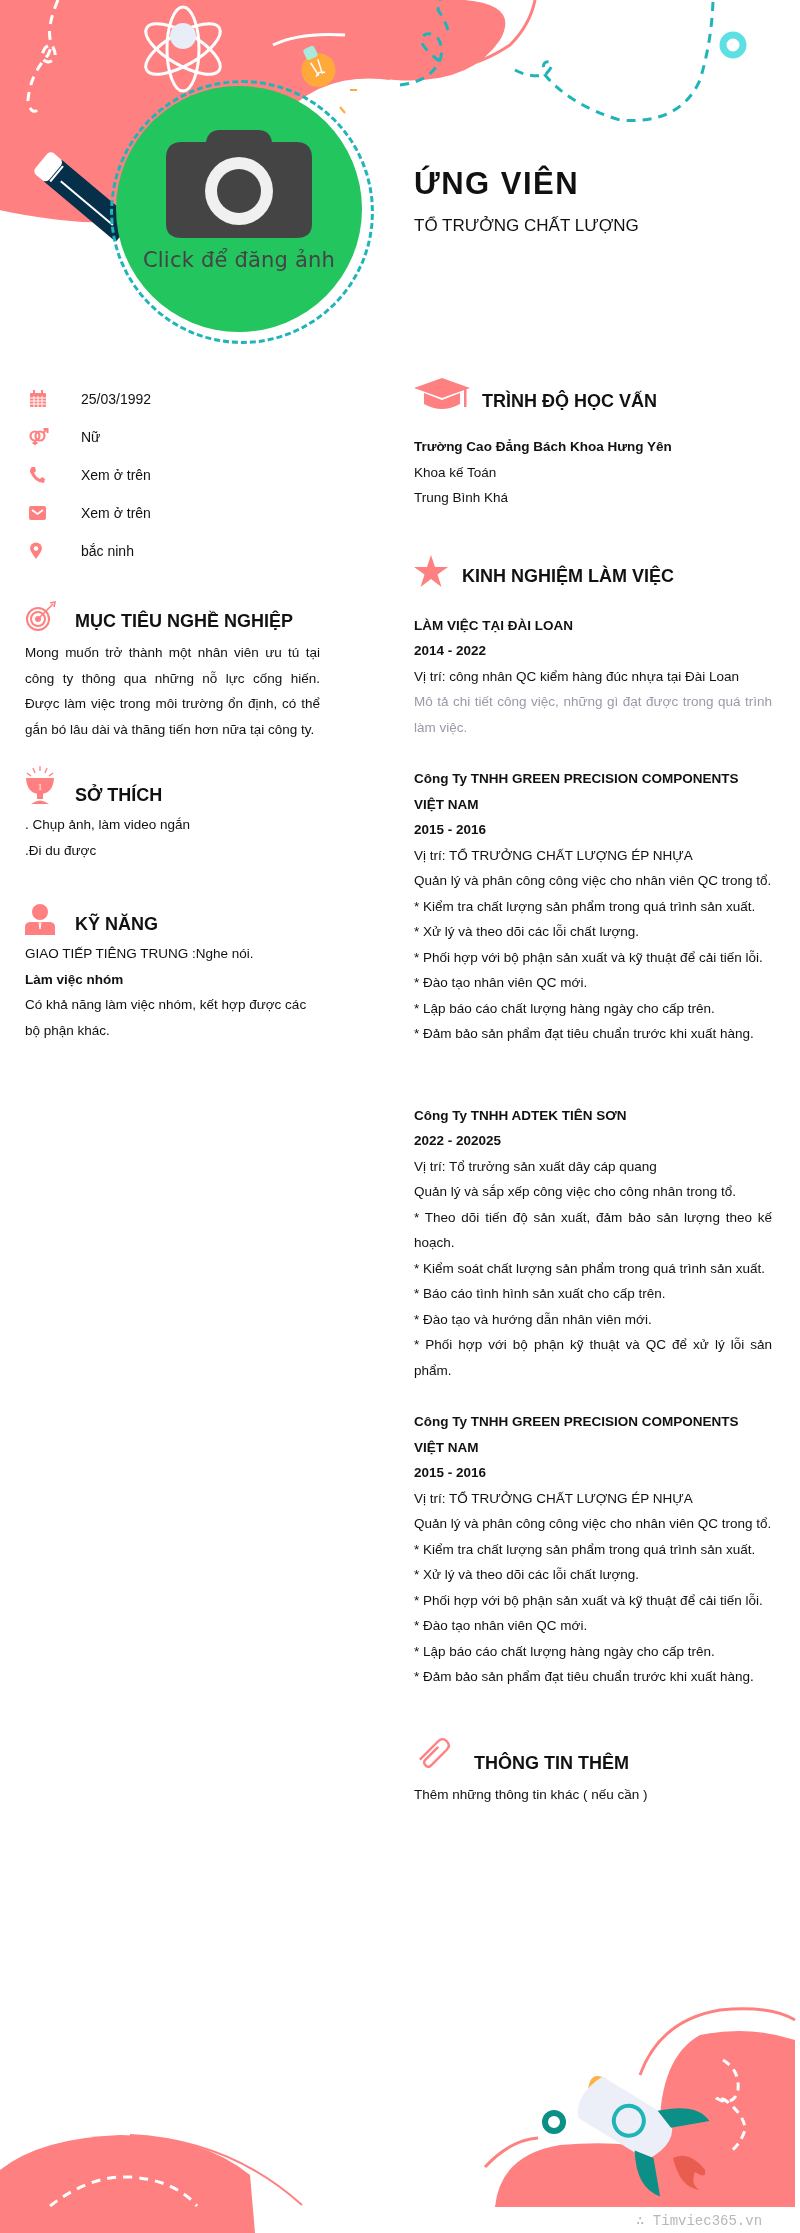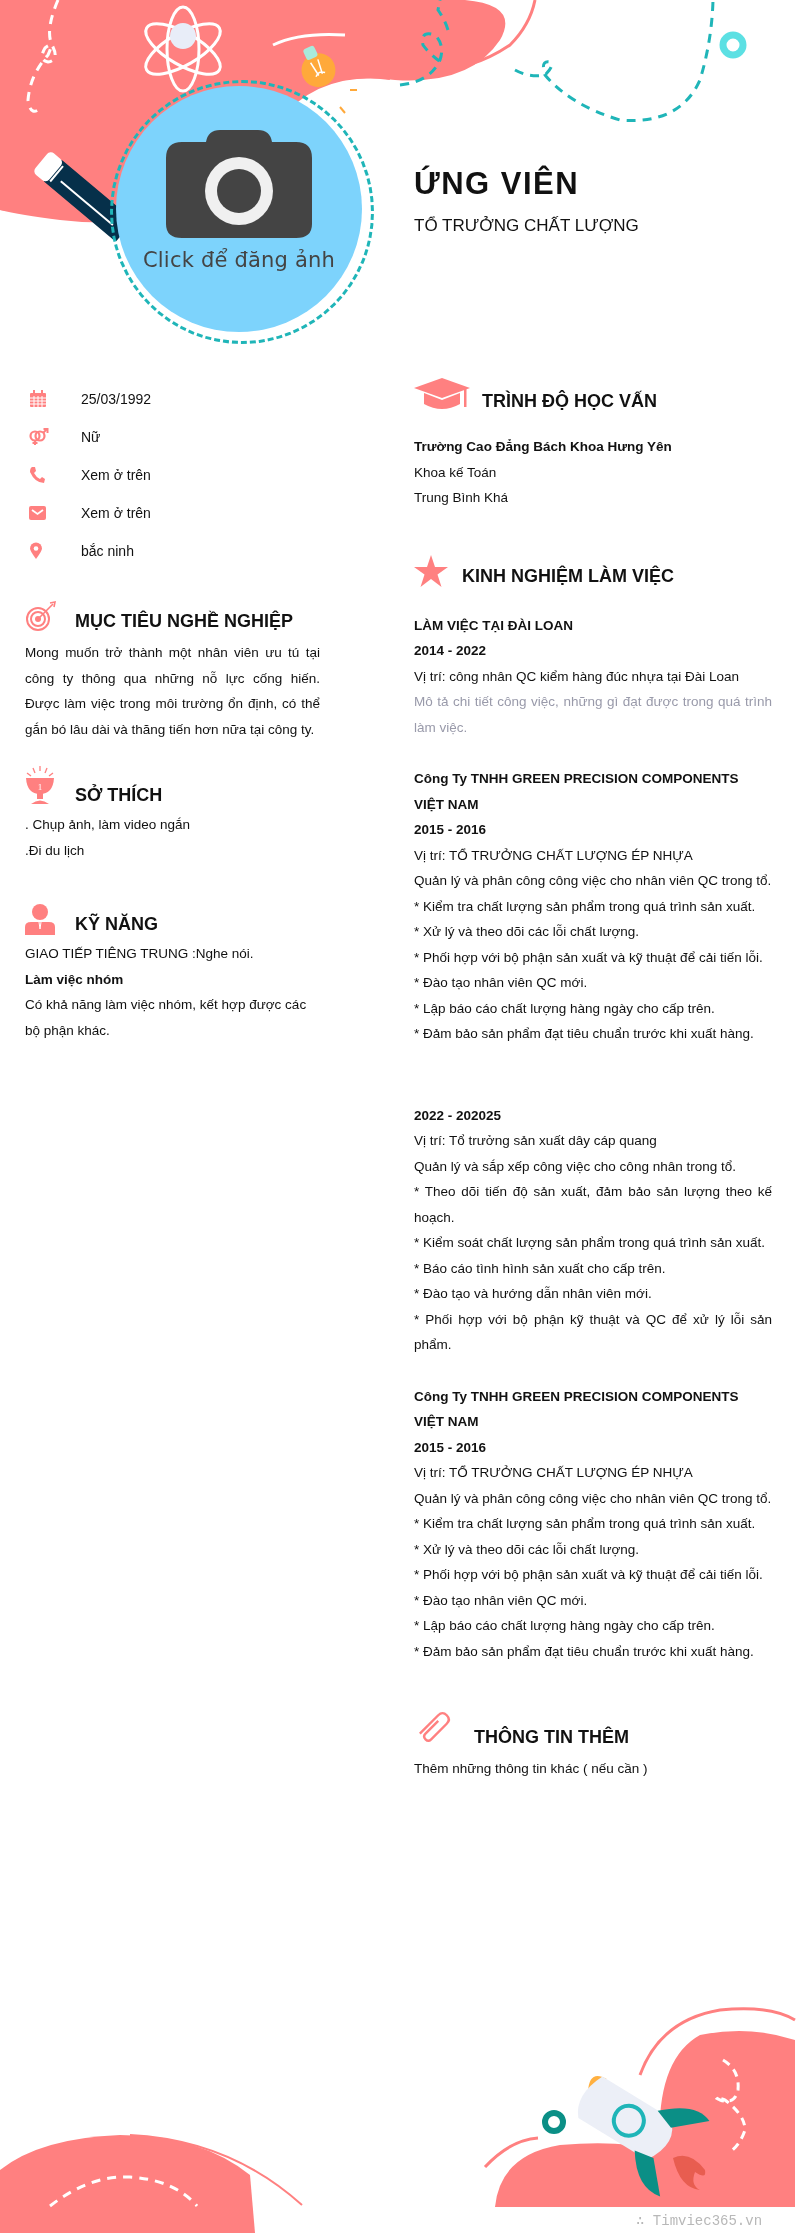--- a/index.html
+++ b/index.html
@@ -4,21 +4,21 @@
   <style>
     * { box-sizing: border-box; margin: 0; padding: 0; }
     html, body { width: 800px; height: 2233px; background: #ffffff; overflow: hidden; }
     body { font-family: "Liberation Sans", "DejaVu Sans", sans-serif; color: #111; position: relative; }
     .page { position: absolute; left: 0; top: 0; width: 800px; height: 2233px; }
     .deco { position: absolute; left: 0; top: 0; pointer-events: none; }
 
     
     .avatar {
       position: absolute; left: 116px; top: 86px; width: 246px; height: 246px;
-      border-radius: 50%; background: #7dd3fc;
+      border-radius: 50%; background: #22c55e;
       display: flex; flex-direction: column; align-items: center; justify-content: center;
       cursor: pointer;
     }
     .avatar-ring {
       position: absolute; left: 110px; top: 80px; width: 264px; height: 264px;
       border-radius: 50%; border: 3px dashed #1fb5b8; pointer-events: none;
     }
     .avatar svg { margin-top: -18px; }
     .avatar-label {
       font-family: "DejaVu Sans", sans-serif; font-size: 21px; color: #444; margin-top: 8px; letter-spacing: 0.2px;
@@ -215,21 +215,21 @@
               <path d="M1,12 L29,12 Q28,28 15,28 Q2,28 1,12 Z" fill="#ff8080"></path>
               <rect x="12" y="27" width="6" height="6" fill="#ff8080"></rect>
               <path d="M6,38 Q15,31 24,38 Z" fill="#ff8080"></path>
               <text x="15" y="24" font-size="9" fill="#fff" text-anchor="middle" font-family="Liberation Serif, serif">1</text>
             </svg>
         </span>
         <span class="sec-title">SỞ THÍCH</span>
       </div>
       <div style="margin-top:6px;">
         <p class="para">. Chụp ảnh, làm video ngắn</p>
-        <p class="para">.Đi du lịch</p>
+        <p class="para">.Đi du được</p>
       </div>
     </div>
 
     <div style="margin-top:40px;">
       <div class="sec-head">
         <span class="ic">
           <svg width="30" height="32" viewBox="0 0 30 32">
               <circle cx="15" cy="9" r="8" fill="#ff8080"></circle>
               <path d="M0,32 L0,24 Q0,19 6,19 L24,19 Q30,19 30,24 L30,32 Z" fill="#ff8080"></path>
               <path d="M14,19 L15,26 L16,19" stroke="#fff" stroke-width="1" fill="none"></path>
@@ -289,20 +289,21 @@
         <p class="para just"> Quản lý và phân công công việc cho nhân viên QC trong tổ.</p>
         <p class="para just"> * Kiểm tra chất lượng sản phẩm trong quá trình sản xuất.</p>
         <p class="para just"> * Xử lý và theo dõi các lỗi chất lượng.</p>
         <p class="para just">* Phối hợp với bộ phận sản xuất và kỹ thuật để cải tiến lỗi.</p>
         <p class="para just">* Đào tạo nhân viên QC mới.</p>
         <p class="para just"> * Lập báo cáo chất lượng hàng ngày cho cấp trên.</p>
         <p class="para just">* Đảm bảo sản phẩm đạt tiêu chuẩn trước khi xuất hàng.</p>
       </div>
 
       <div class="job" style="margin-top:56px;">
+        <p class="para bold">Công Ty TNHH ADTEK TIÊN SƠN</p>
         <p class="para bold">2022 - 202025</p>
         <p class="para">Vị trí: Tổ trưởng sản xuất dây cáp quang</p>
         <p class="para just"> Quản lý và sắp xếp công việc cho công nhân trong tổ.</p>
         <p class="para just"> * Theo dõi tiến độ sản xuất, đảm bảo sản lượng theo kế hoạch.</p>
         <p class="para just">* Kiểm soát chất lượng sản phẩm trong quá trình sản xuất.</p>
         <p class="para just"> * Báo cáo tình hình sản xuất cho cấp trên.</p>
         <p class="para just">* Đào tạo và hướng dẫn nhân viên mới.</p>
         <p class="para just">* Phối hợp với bộ phận kỹ thuật và QC để xử lý lỗi sản phẩm.</p>
       </div>
 

